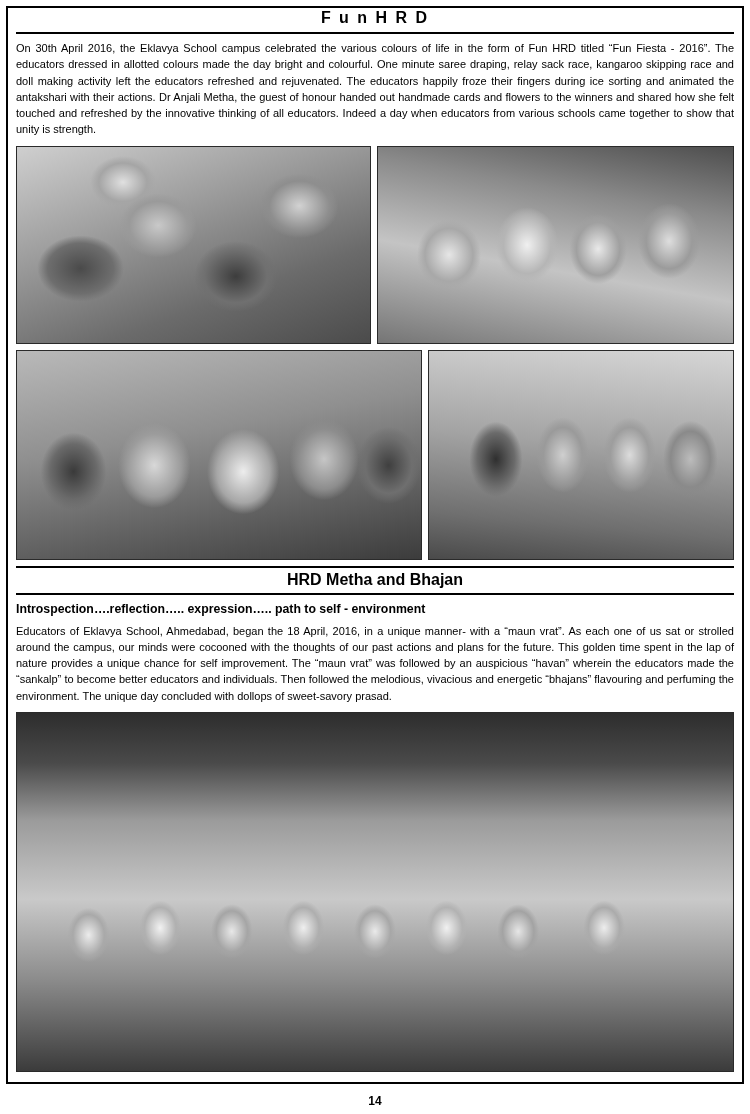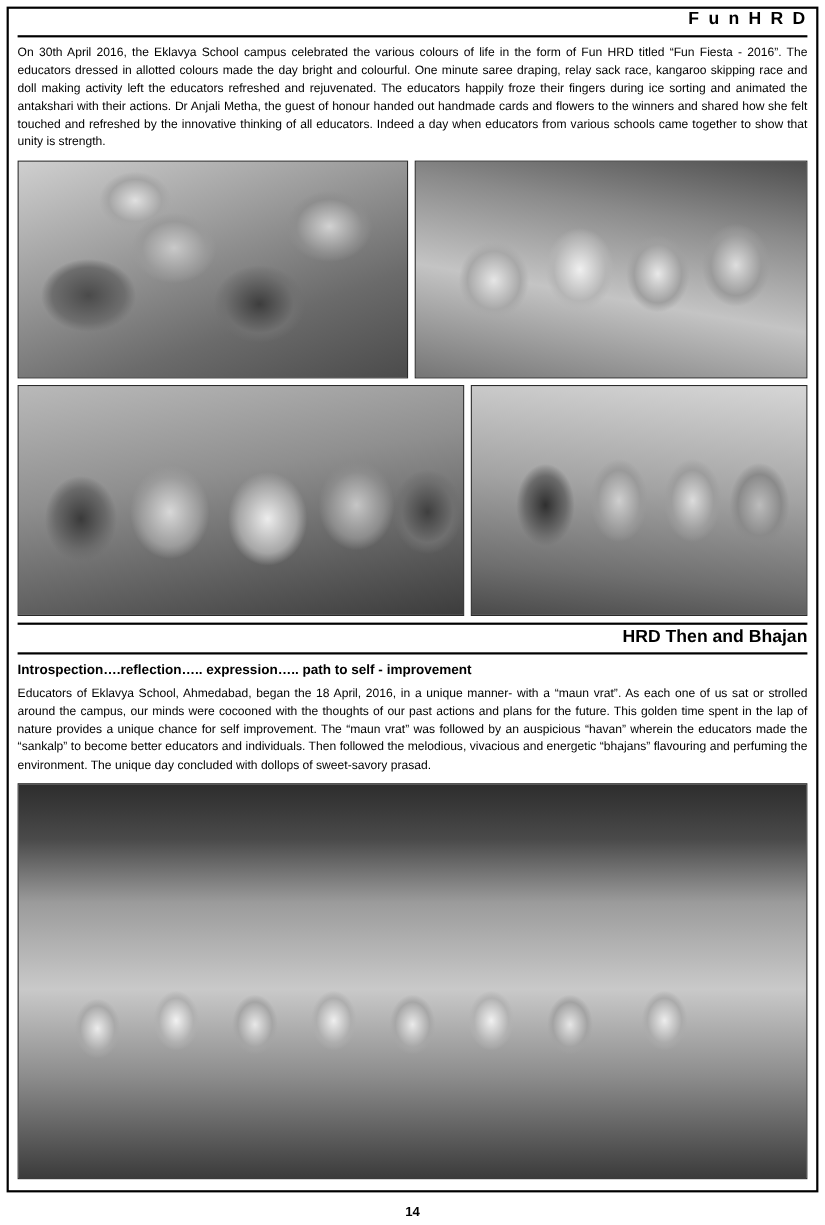--- a/index.html
+++ b/index.html
@@ -33,21 +33,21 @@
     border-top: 2px solid #000;
     border-bottom: 2px solid #000;
     pointer-events: none;
   }
   .content {
     position: relative;
     z-index: 2;
     padding: 0 6px;
   }
   .section-title {
-    text-align: right;
+    text-align: center;
     font-weight: bold;
     font-size: 16px;
     letter-spacing: 2px;
     padding: 3px 0 5px 0;
     border-bottom: 2px solid #000;
     margin: 0 0 6px 0;
   }
   .section-title.sub {
     letter-spacing: 0px;
     font-size: 16px;
@@ -152,23 +152,23 @@
     <div class="photo-row">
       <div class="photo ph1"></div>
       <div class="photo ph2"></div>
     </div>
 
     <div class="photo-row">
       <div class="photo ph3"></div>
       <div class="photo ph4"></div>
     </div>
 
-    <h2 class="section-title sub">HRD Then and Bhajan</h2>
+    <h2 class="section-title sub">HRD Metha and Bhajan</h2>
 
-    <p class="lead-line">Introspection….reflection….. expression….. path to self - improvement</p>
+    <p class="lead-line">Introspection….reflection….. expression….. path to self - environment</p>
 
     <p class="body-text">Educators of Eklavya School, Ahmedabad, began the 18 April, 2016, in a unique manner- with a “maun vrat”. As each one of us sat or strolled around the campus, our minds were cocooned with the thoughts of our past actions and plans for the future. This golden time spent in the lap of nature provides a unique chance for self improvement. The “maun vrat” was followed by an auspicious “havan” wherein the educators made the “sankalp” to become better educators and individuals. Then followed the melodious, vivacious and energetic “bhajans” flavouring and perfuming the environment. The unique day concluded with dollops of sweet-savory prasad.</p>
 
     <div class="photo-row">
       <div class="photo ph5"></div>
     </div>
 
   </div>
 
   <div class="page-number">14</div>

